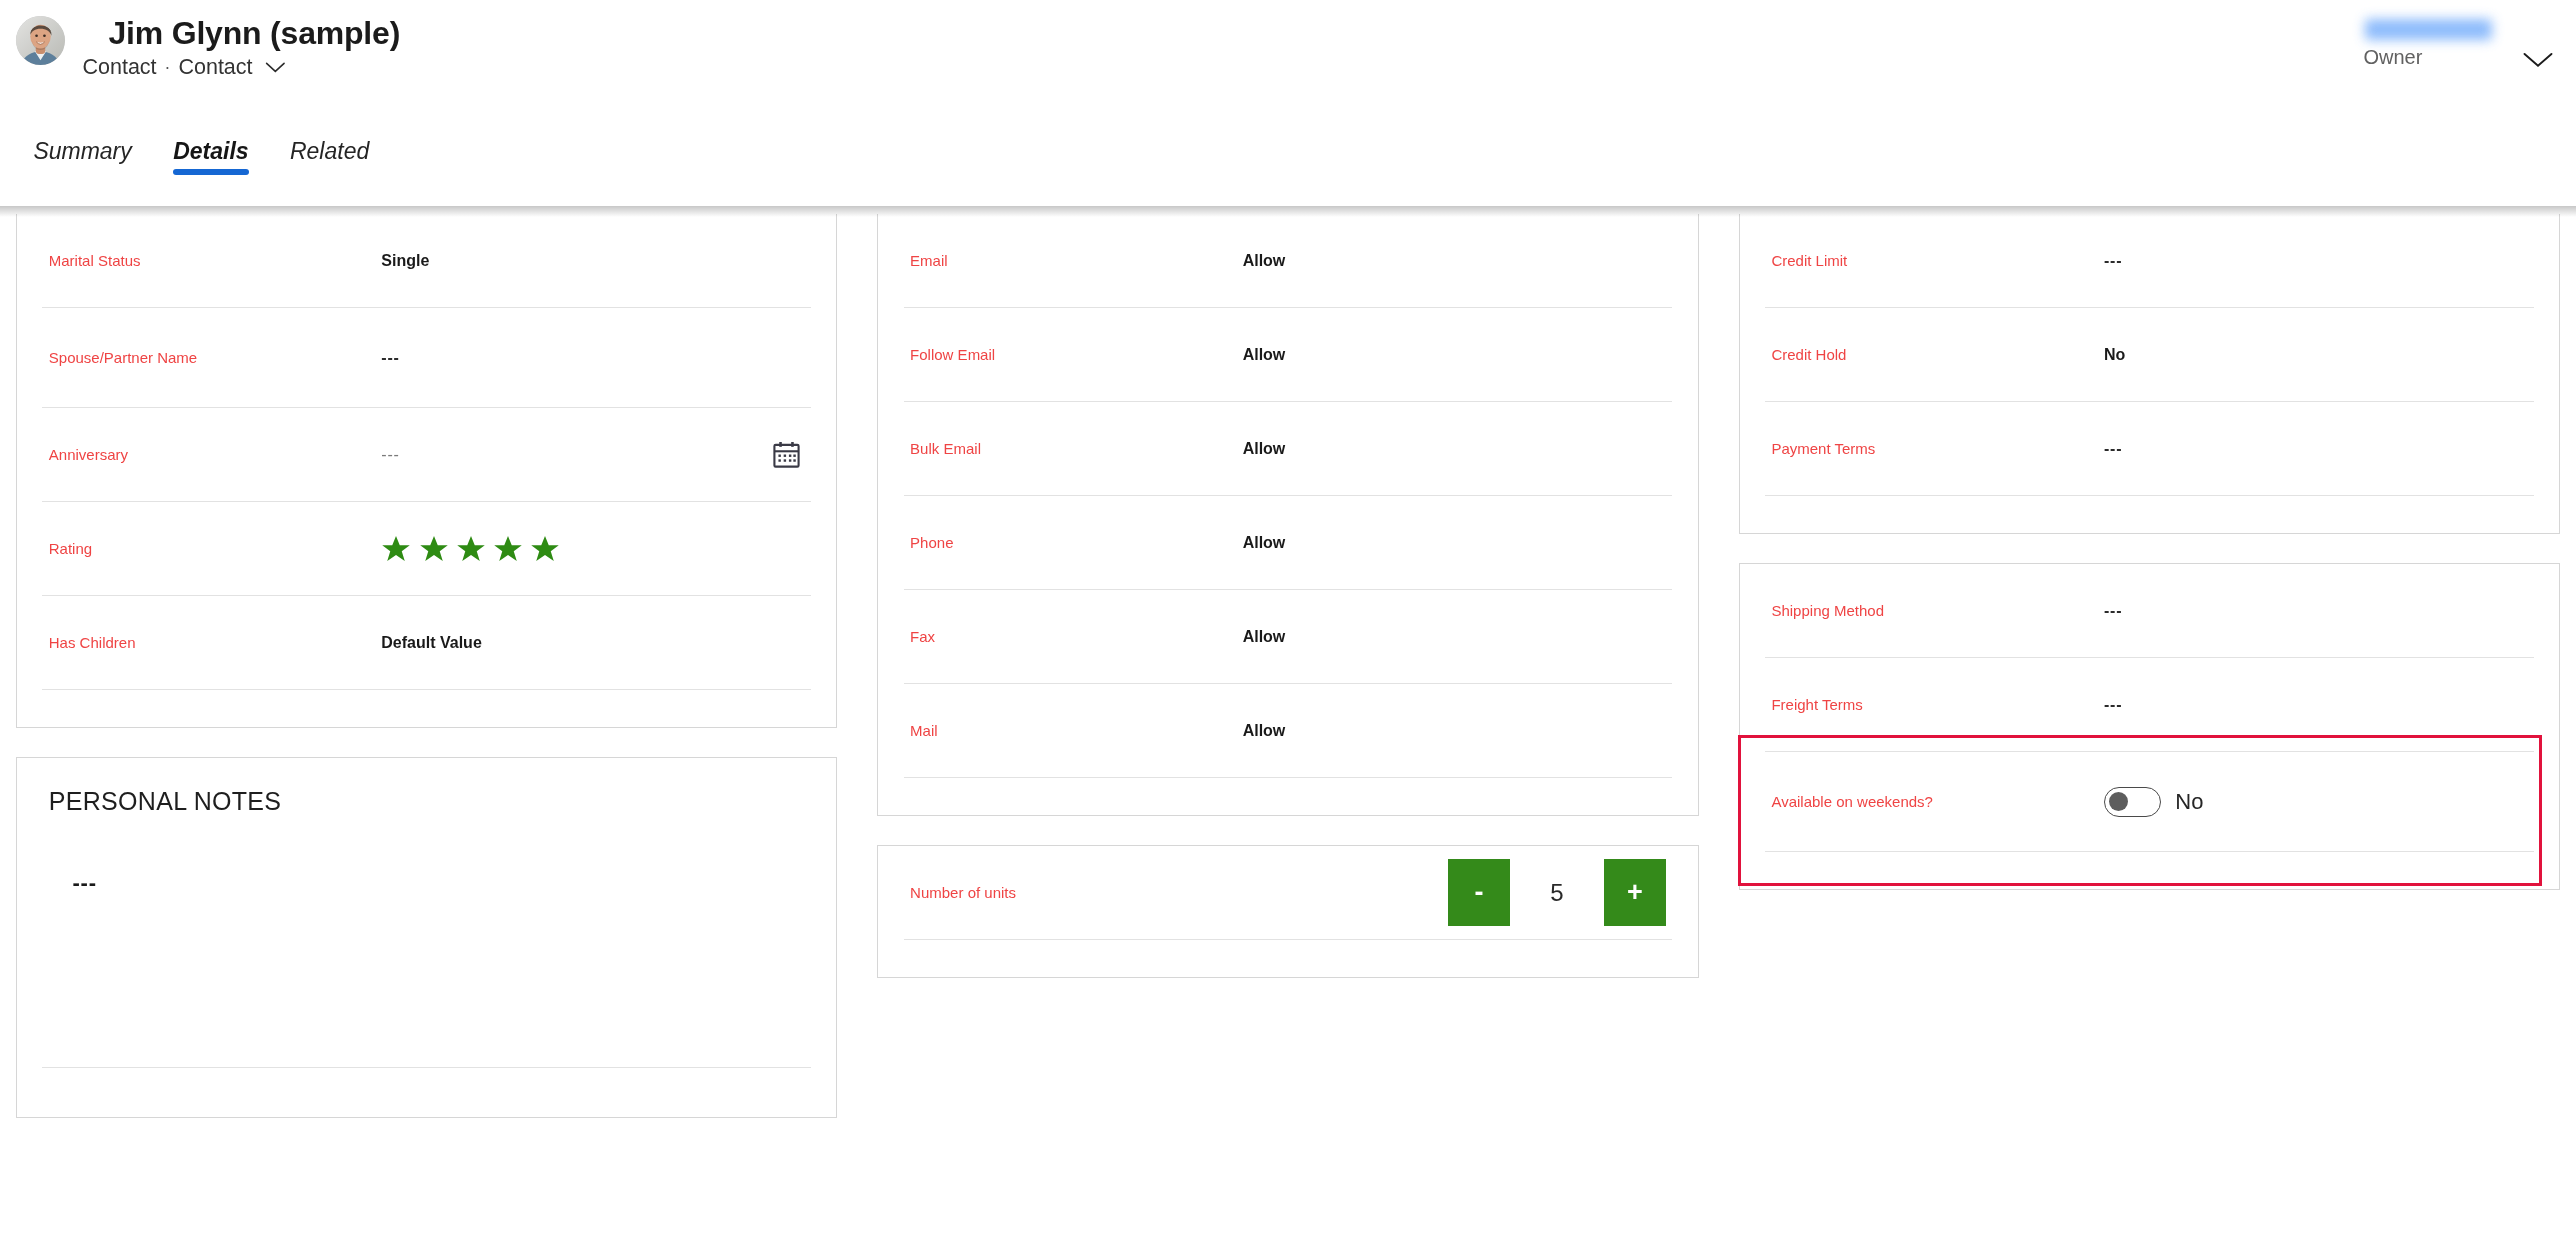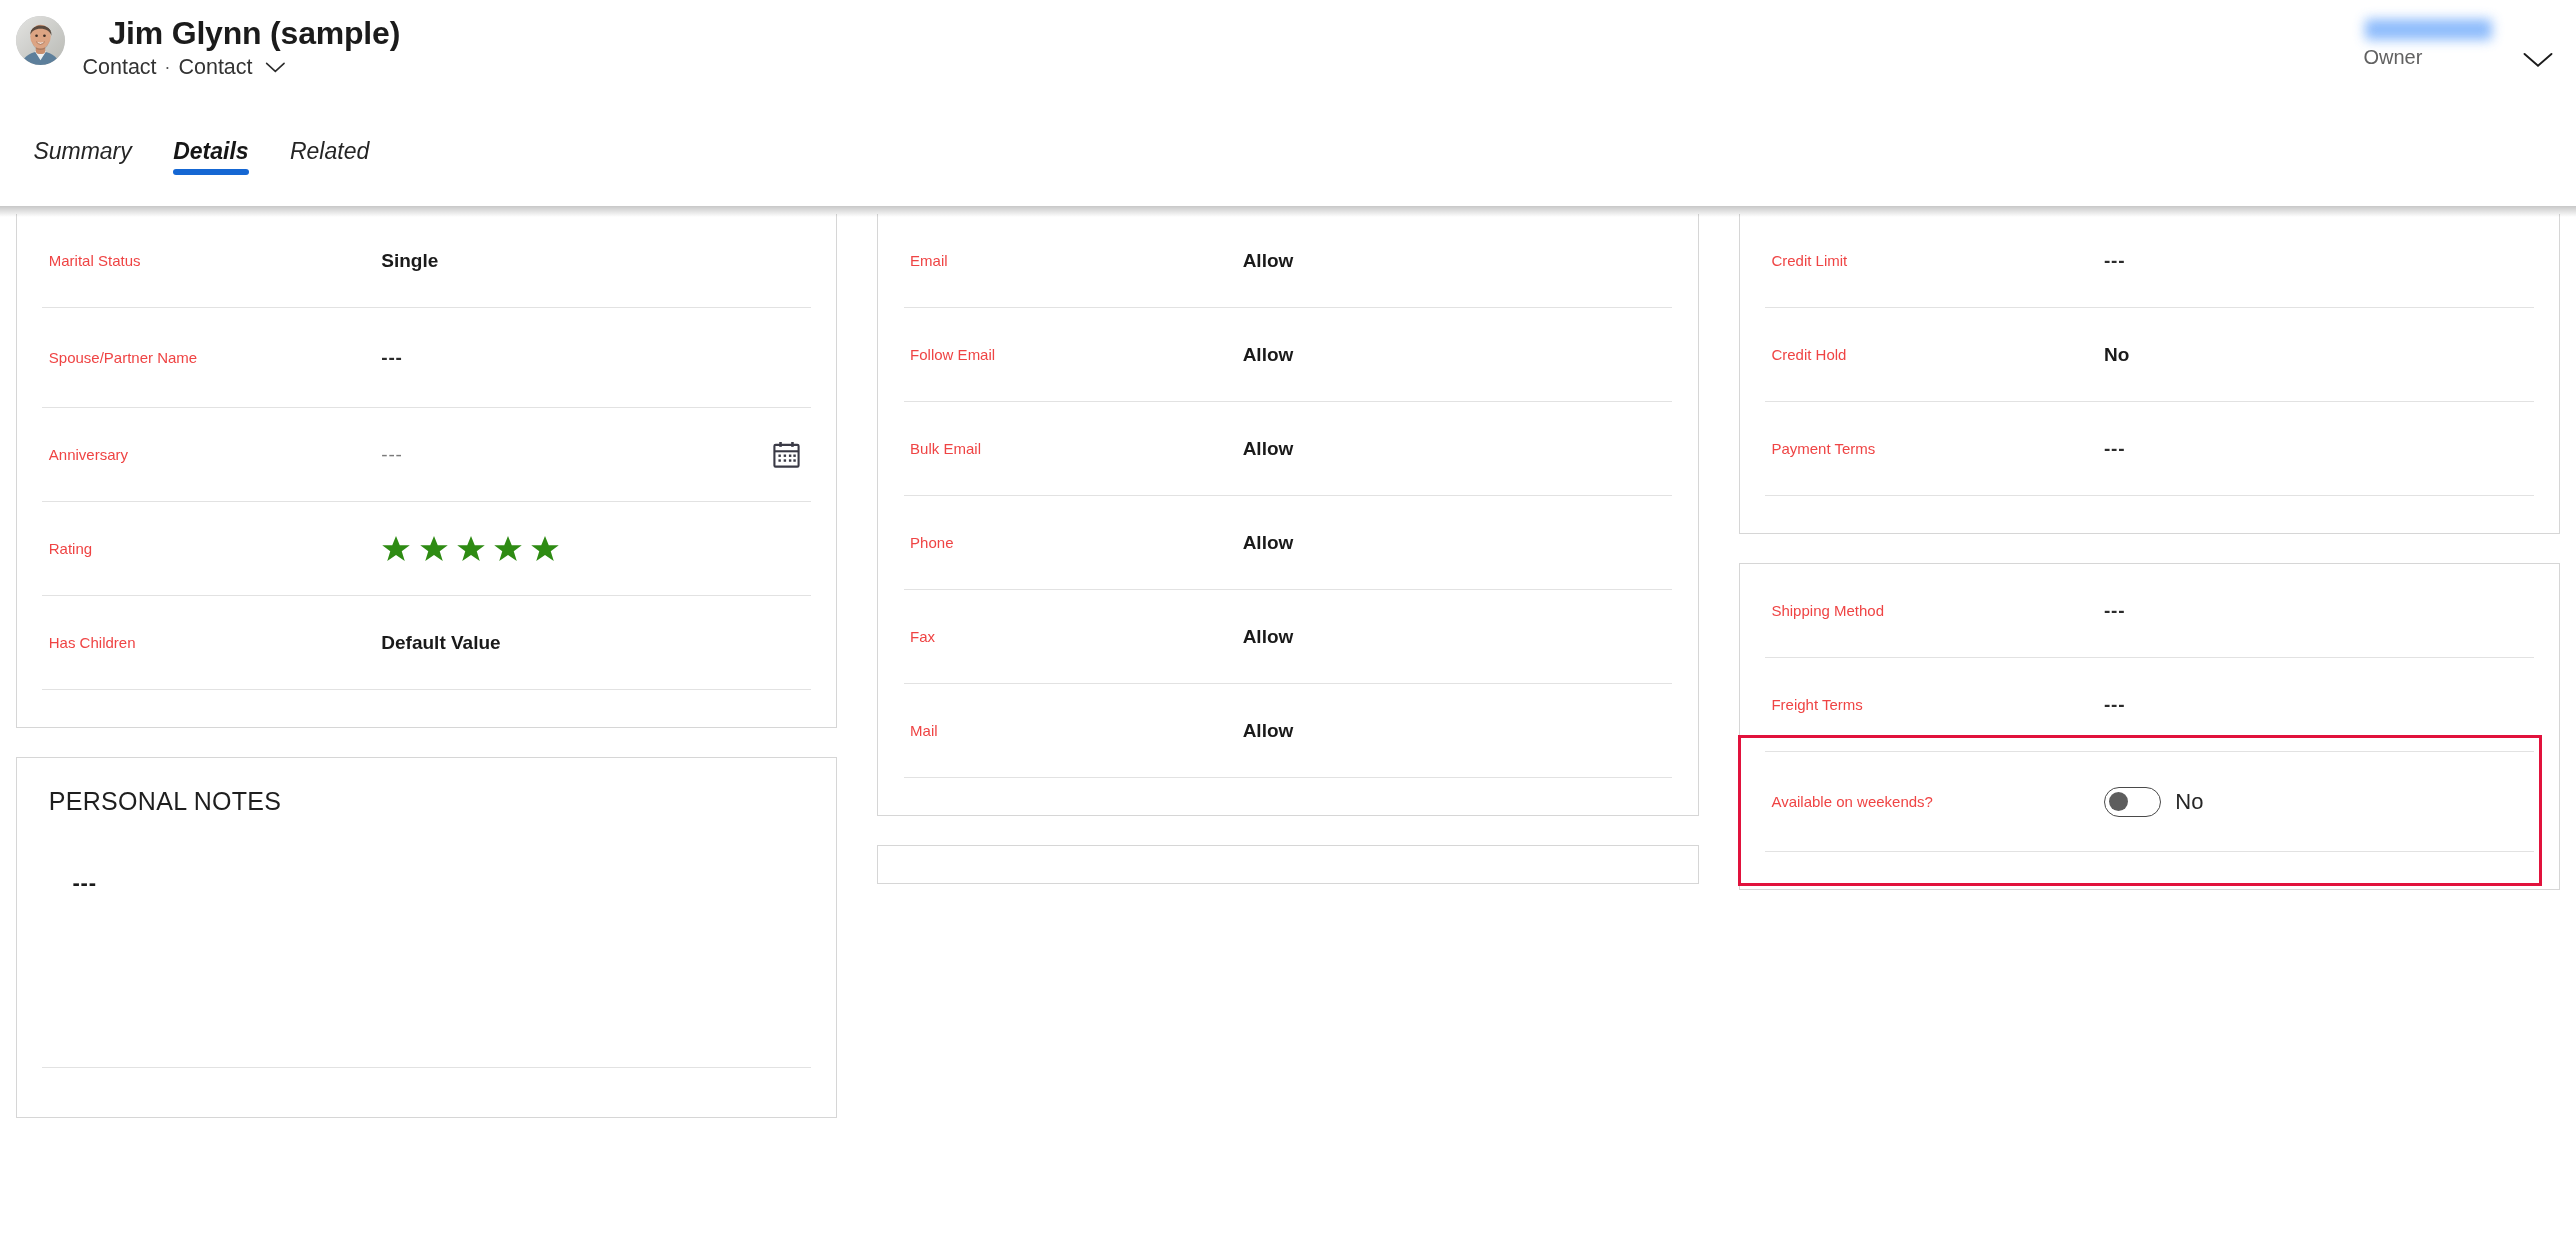--- a/index.html
+++ b/index.html
@@ -161,21 +161,21 @@
   .field-row.tall { min-height: 100px; }
   .field-label {
     flex: 0 0 44%;
     font-size: 15px;
     color: #ef4444;
     line-height: 29px;
     padding-right: 12.7px;
   }
   .field-value {
     flex: 1 1 auto;
-    font-size: 19px;
+    font-size: 16px;
     color: #1a1a1a;
     font-weight: 700;
     display: flex;
     align-items: center;
   }
   .field-value.plain { font-weight: 400; }
   .field-value.muted { color: #2b2b2b; font-weight: 700; letter-spacing: 0.8px; }
   .field-value.dim { color: #7a7a7a; font-weight: 400; letter-spacing: 0.8px; }
   .field-trailing {
     flex: 0 0 auto;
@@ -438,20 +438,28 @@
         </div>
         <div class="field-row">
           <div class="field-label">Mail</div>
           <div class="field-value">Allow</div>
         </div>
 
         <div class="spacer-row"></div>
       </div>
 
       <div class="card">
+        <div class="field-row">
+          <div class="field-label">Number of units</div>
+          <div class="stepper">
+            <button class="step-btn">-</button>
+            <div class="step-val">5</div>
+            <button class="step-btn">+</button>
+          </div>
+        </div>
         <div class="spacer-row"></div>
       </div>
     </div>
 
     <div class="col">
       <div class="card clipped">
         <div class="field-row">
           <div class="field-label">Credit Limit</div>
           <div class="field-value muted">---</div>
         </div>

